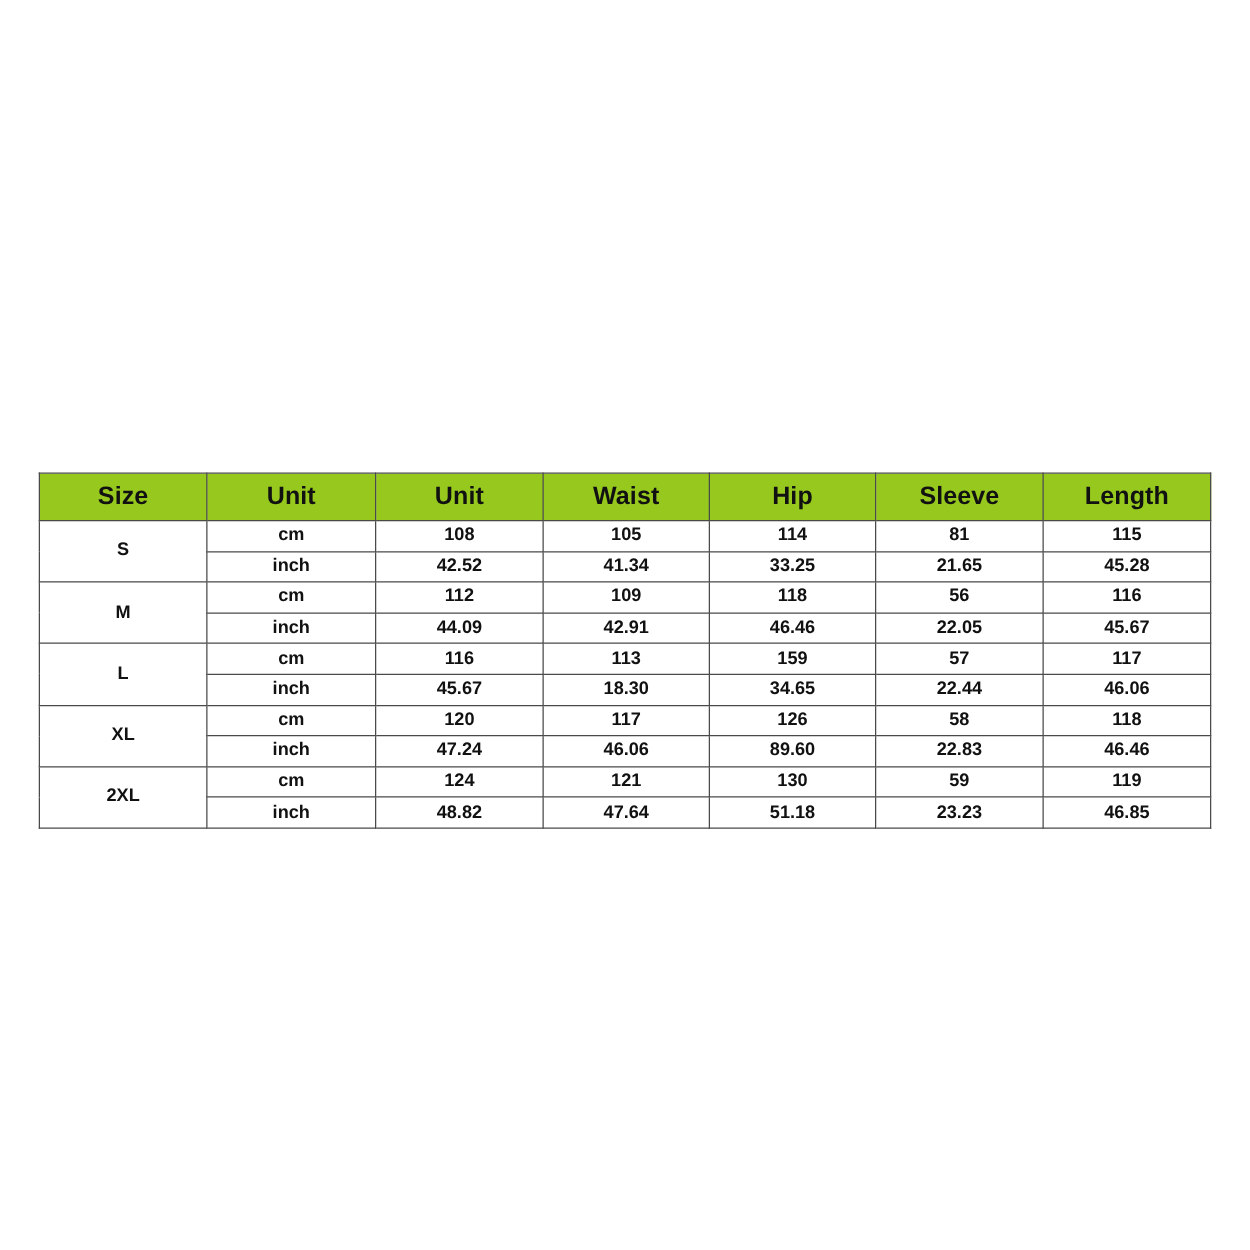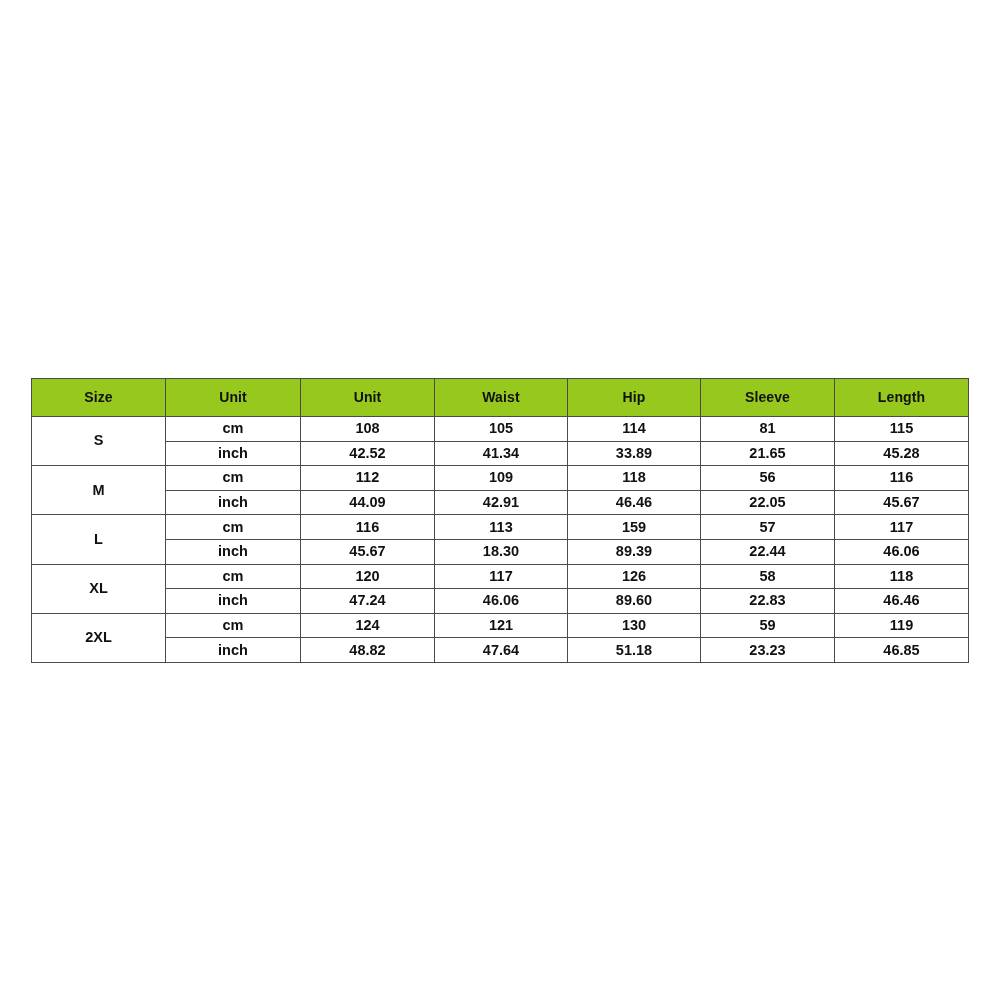--- a/index.html
+++ b/index.html
@@ -44,21 +44,21 @@
     vertical-align: middle;
     font-weight: bold;
     color: #111111;
     padding: 0;
     line-height: 1.05;
   }
 
   table.size-chart thead th {
     background: #96c81e;
     height: 37px;
-    font-size: 14px;
+    font-size: 20px;
     letter-spacing: 0.1px;
   }
 
   table.size-chart tbody td {
     height: 23.6px;
     font-size: 14.5px;
     background: #ffffff;
   }
 
   td.size-cell {
@@ -111,21 +111,21 @@
           <td>108</td>
           <td>105</td>
           <td>114</td>
           <td>81</td>
           <td>115</td>
         </tr>
         <tr>
           <td>inch</td>
           <td>42.52</td>
           <td>41.34</td>
-          <td>33.89</td>
+          <td>33.25</td>
           <td>21.65</td>
           <td>45.28</td>
         </tr>
 
         <tr>
           <td class="size-cell" rowspan="2">M</td>
           <td>cm</td>
           <td>112</td>
           <td>109</td>
           <td>118</td>
@@ -147,21 +147,21 @@
           <td>116</td>
           <td>113</td>
           <td>159</td>
           <td>57</td>
           <td>117</td>
         </tr>
         <tr>
           <td>inch</td>
           <td>45.67</td>
           <td>18.30</td>
-          <td>89.39</td>
+          <td>34.65</td>
           <td>22.44</td>
           <td>46.06</td>
         </tr>
 
         <tr>
           <td class="size-cell" rowspan="2">XL</td>
           <td>cm</td>
           <td>120</td>
           <td>117</td>
           <td>126</td>

